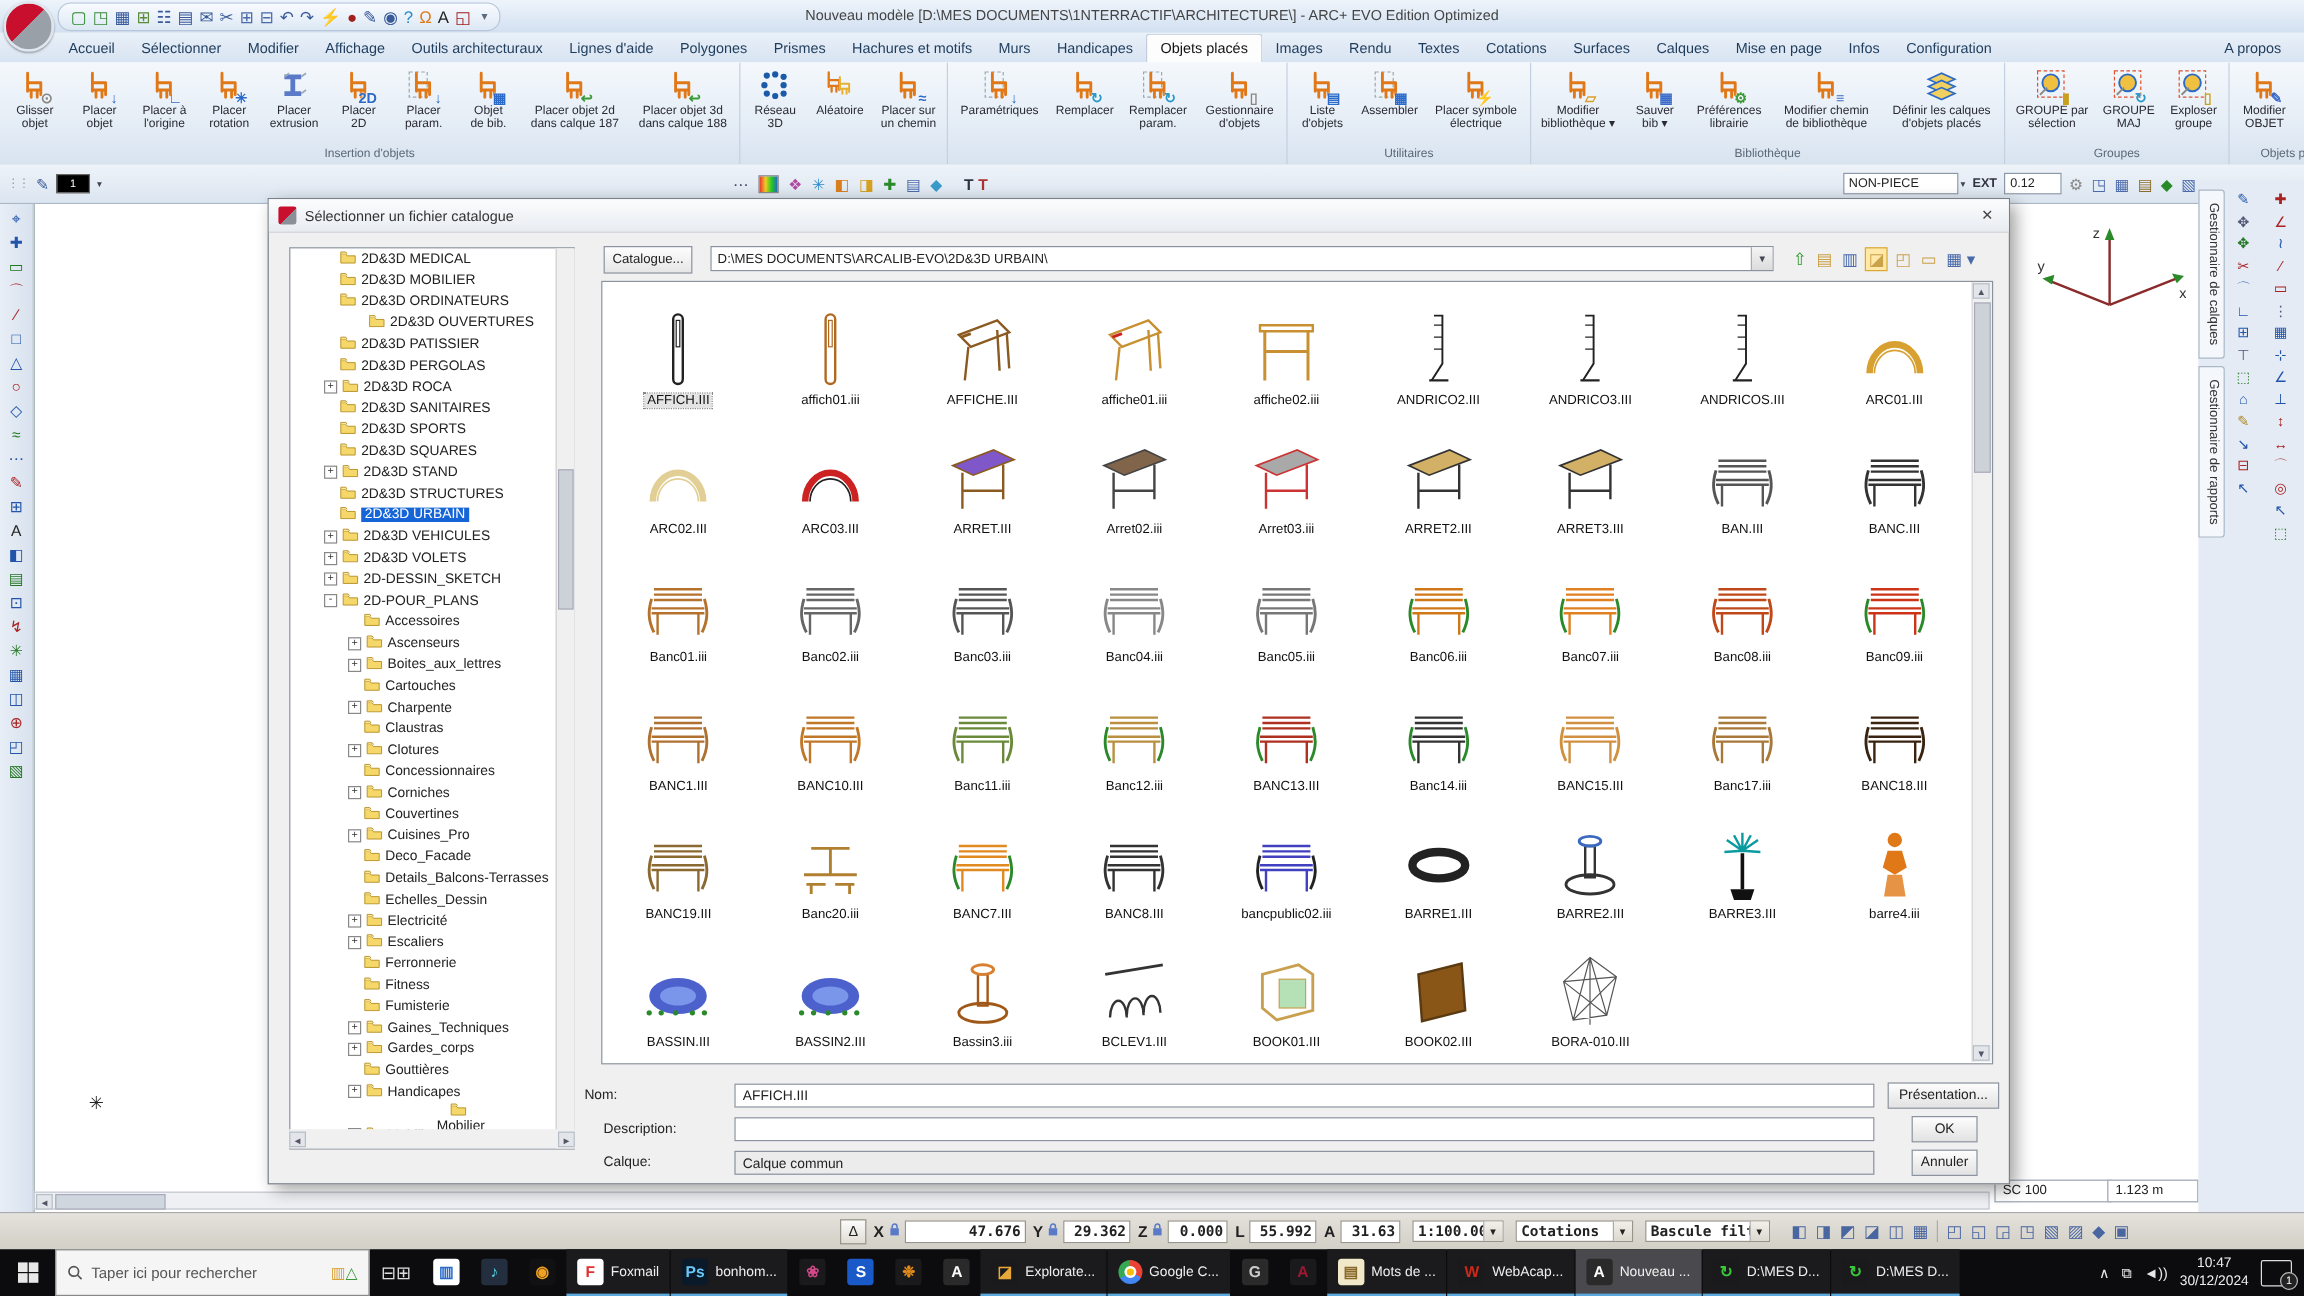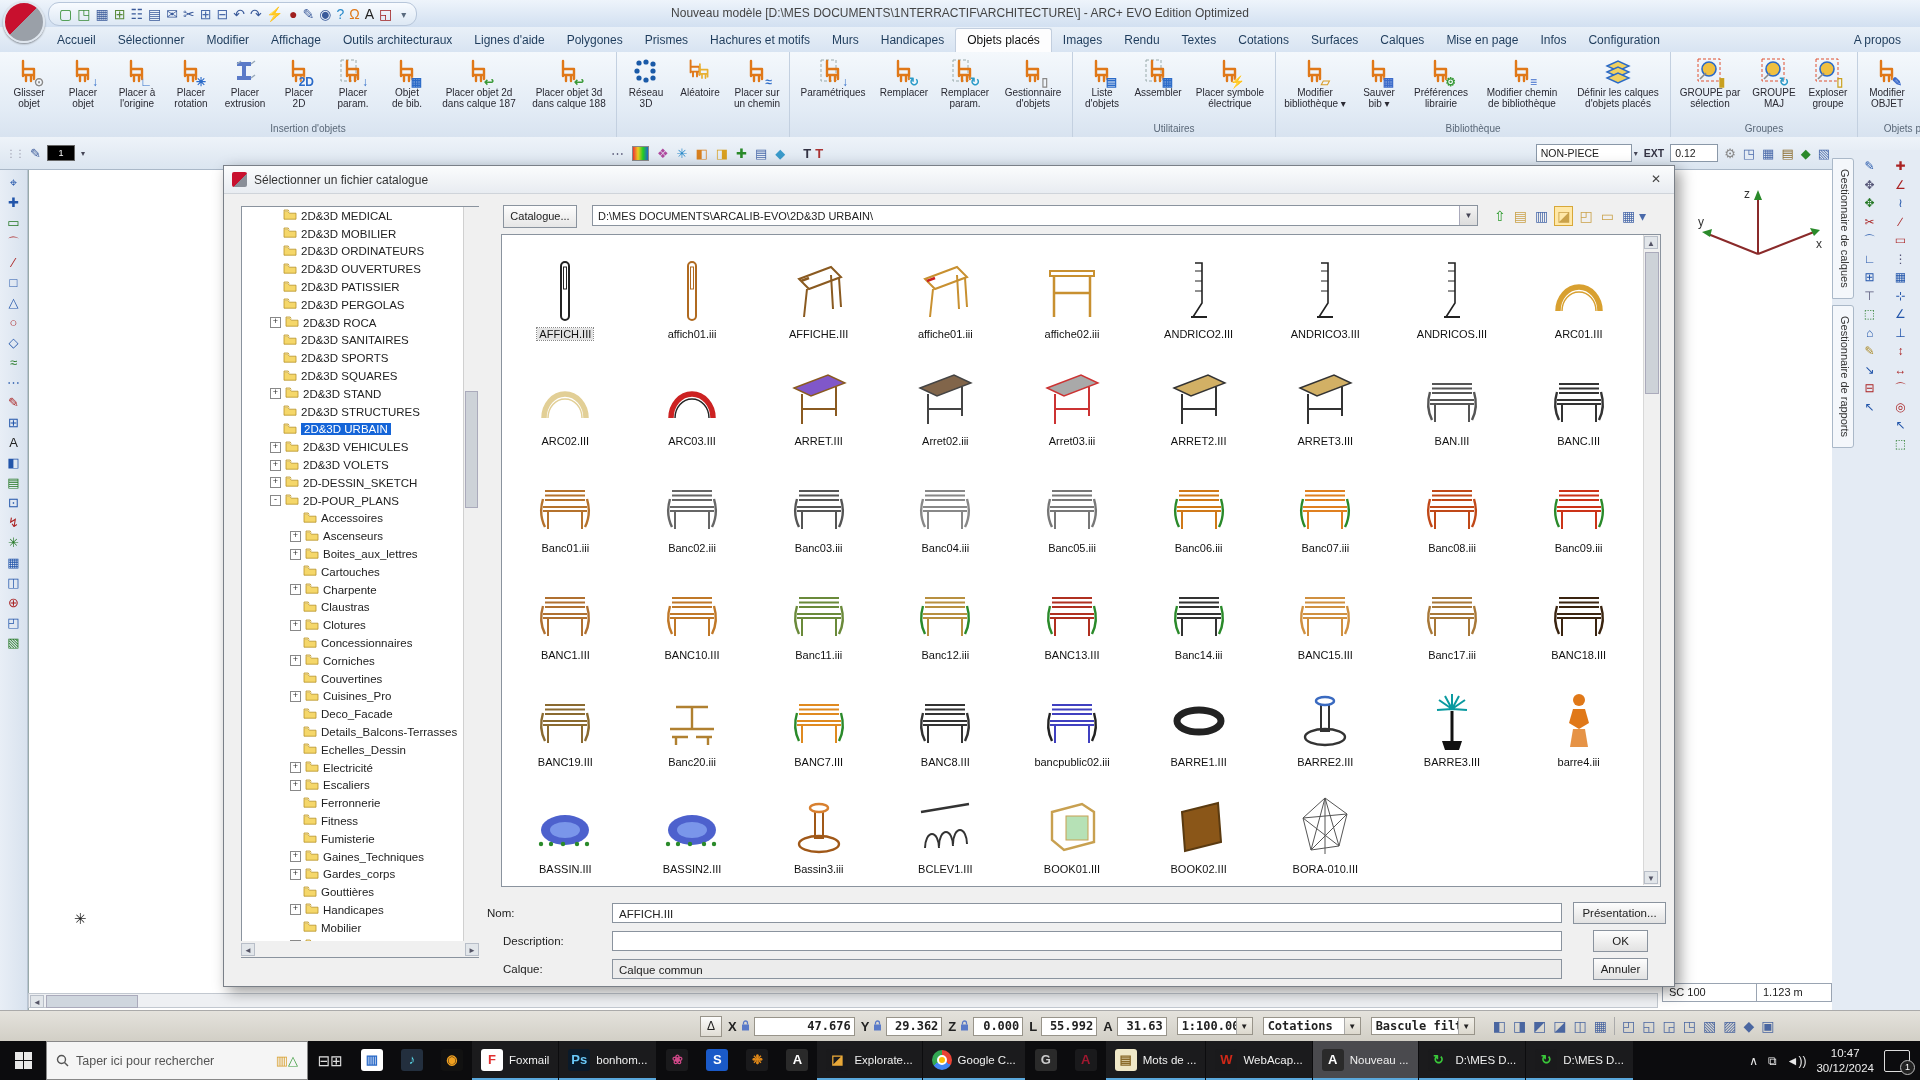--- a/index.html
+++ b/index.html
@@ -655,21 +655,21 @@
           <span>2D&amp;3D MOBILIER</span>
         </div>
         <div class="trow" style="padding-left: 28px;">
           <span class="tnobox"></span>
           <span class="tfold"><svg width="14" height="11" viewBox="0 0 14 11">
               <path d="M1 2.5 h4 l1.3 1.7 H13 v6 H1 z" fill="#f5d76a" stroke="#b8922a" stroke-width=".8"></path>
               <path d="M1 2.5 V1 h4.2 l1 1.5" fill="#fce8a0" stroke="#b8922a" stroke-width=".8"></path>
             </svg></span>
           <span>2D&amp;3D ORDINATEURS</span>
         </div>
-        <div class="trow" style="padding-left: 28px;">
+        <div class="trow" style="padding-left: 28px; margin-left: 24px;">
           <span class="tnobox"></span>
           <span class="tfold"><svg width="14" height="11" viewBox="0 0 14 11">
               <path d="M1 2.5 h4 l1.3 1.7 H13 v6 H1 z" fill="#f5d76a" stroke="#b8922a" stroke-width=".8"></path>
               <path d="M1 2.5 V1 h4.2 l1 1.5" fill="#fce8a0" stroke="#b8922a" stroke-width=".8"></path>
             </svg></span>
           <span>2D&amp;3D OUVERTURES</span>
         </div>
         <div class="trow" style="padding-left: 28px;">
           <span class="tnobox"></span>
           <span class="tfold"><svg width="14" height="11" viewBox="0 0 14 11">
@@ -951,21 +951,21 @@
           <span>Gouttières</span>
         </div>
         <div class="trow" style="padding-left: 48px;">
           <span class="tbox">+</span>
           <span class="tfold"><svg width="14" height="11" viewBox="0 0 14 11">
               <path d="M1 2.5 h4 l1.3 1.7 H13 v6 H1 z" fill="#f5d76a" stroke="#b8922a" stroke-width=".8"></path>
               <path d="M1 2.5 V1 h4.2 l1 1.5" fill="#fce8a0" stroke="#b8922a" stroke-width=".8"></path>
             </svg></span>
           <span>Handicapes</span>
         </div>
-        <div class="trow" style="padding-left: 48px;">
+        <div class="trow" style="padding-left: 48px; flex-direction: column;">
           <span class="tnobox"></span>
           <span class="tfold"><svg width="14" height="11" viewBox="0 0 14 11">
               <path d="M1 2.5 h4 l1.3 1.7 H13 v6 H1 z" fill="#f5d76a" stroke="#b8922a" stroke-width=".8"></path>
               <path d="M1 2.5 V1 h4.2 l1 1.5" fill="#fce8a0" stroke="#b8922a" stroke-width=".8"></path>
             </svg></span>
           <span>Mobilier</span>
         </div>
         <div class="trow" style="padding-left: 48px;">
           <span class="tbox">+</span>
           <span class="tfold"><svg width="14" height="11" viewBox="0 0 14 11">

